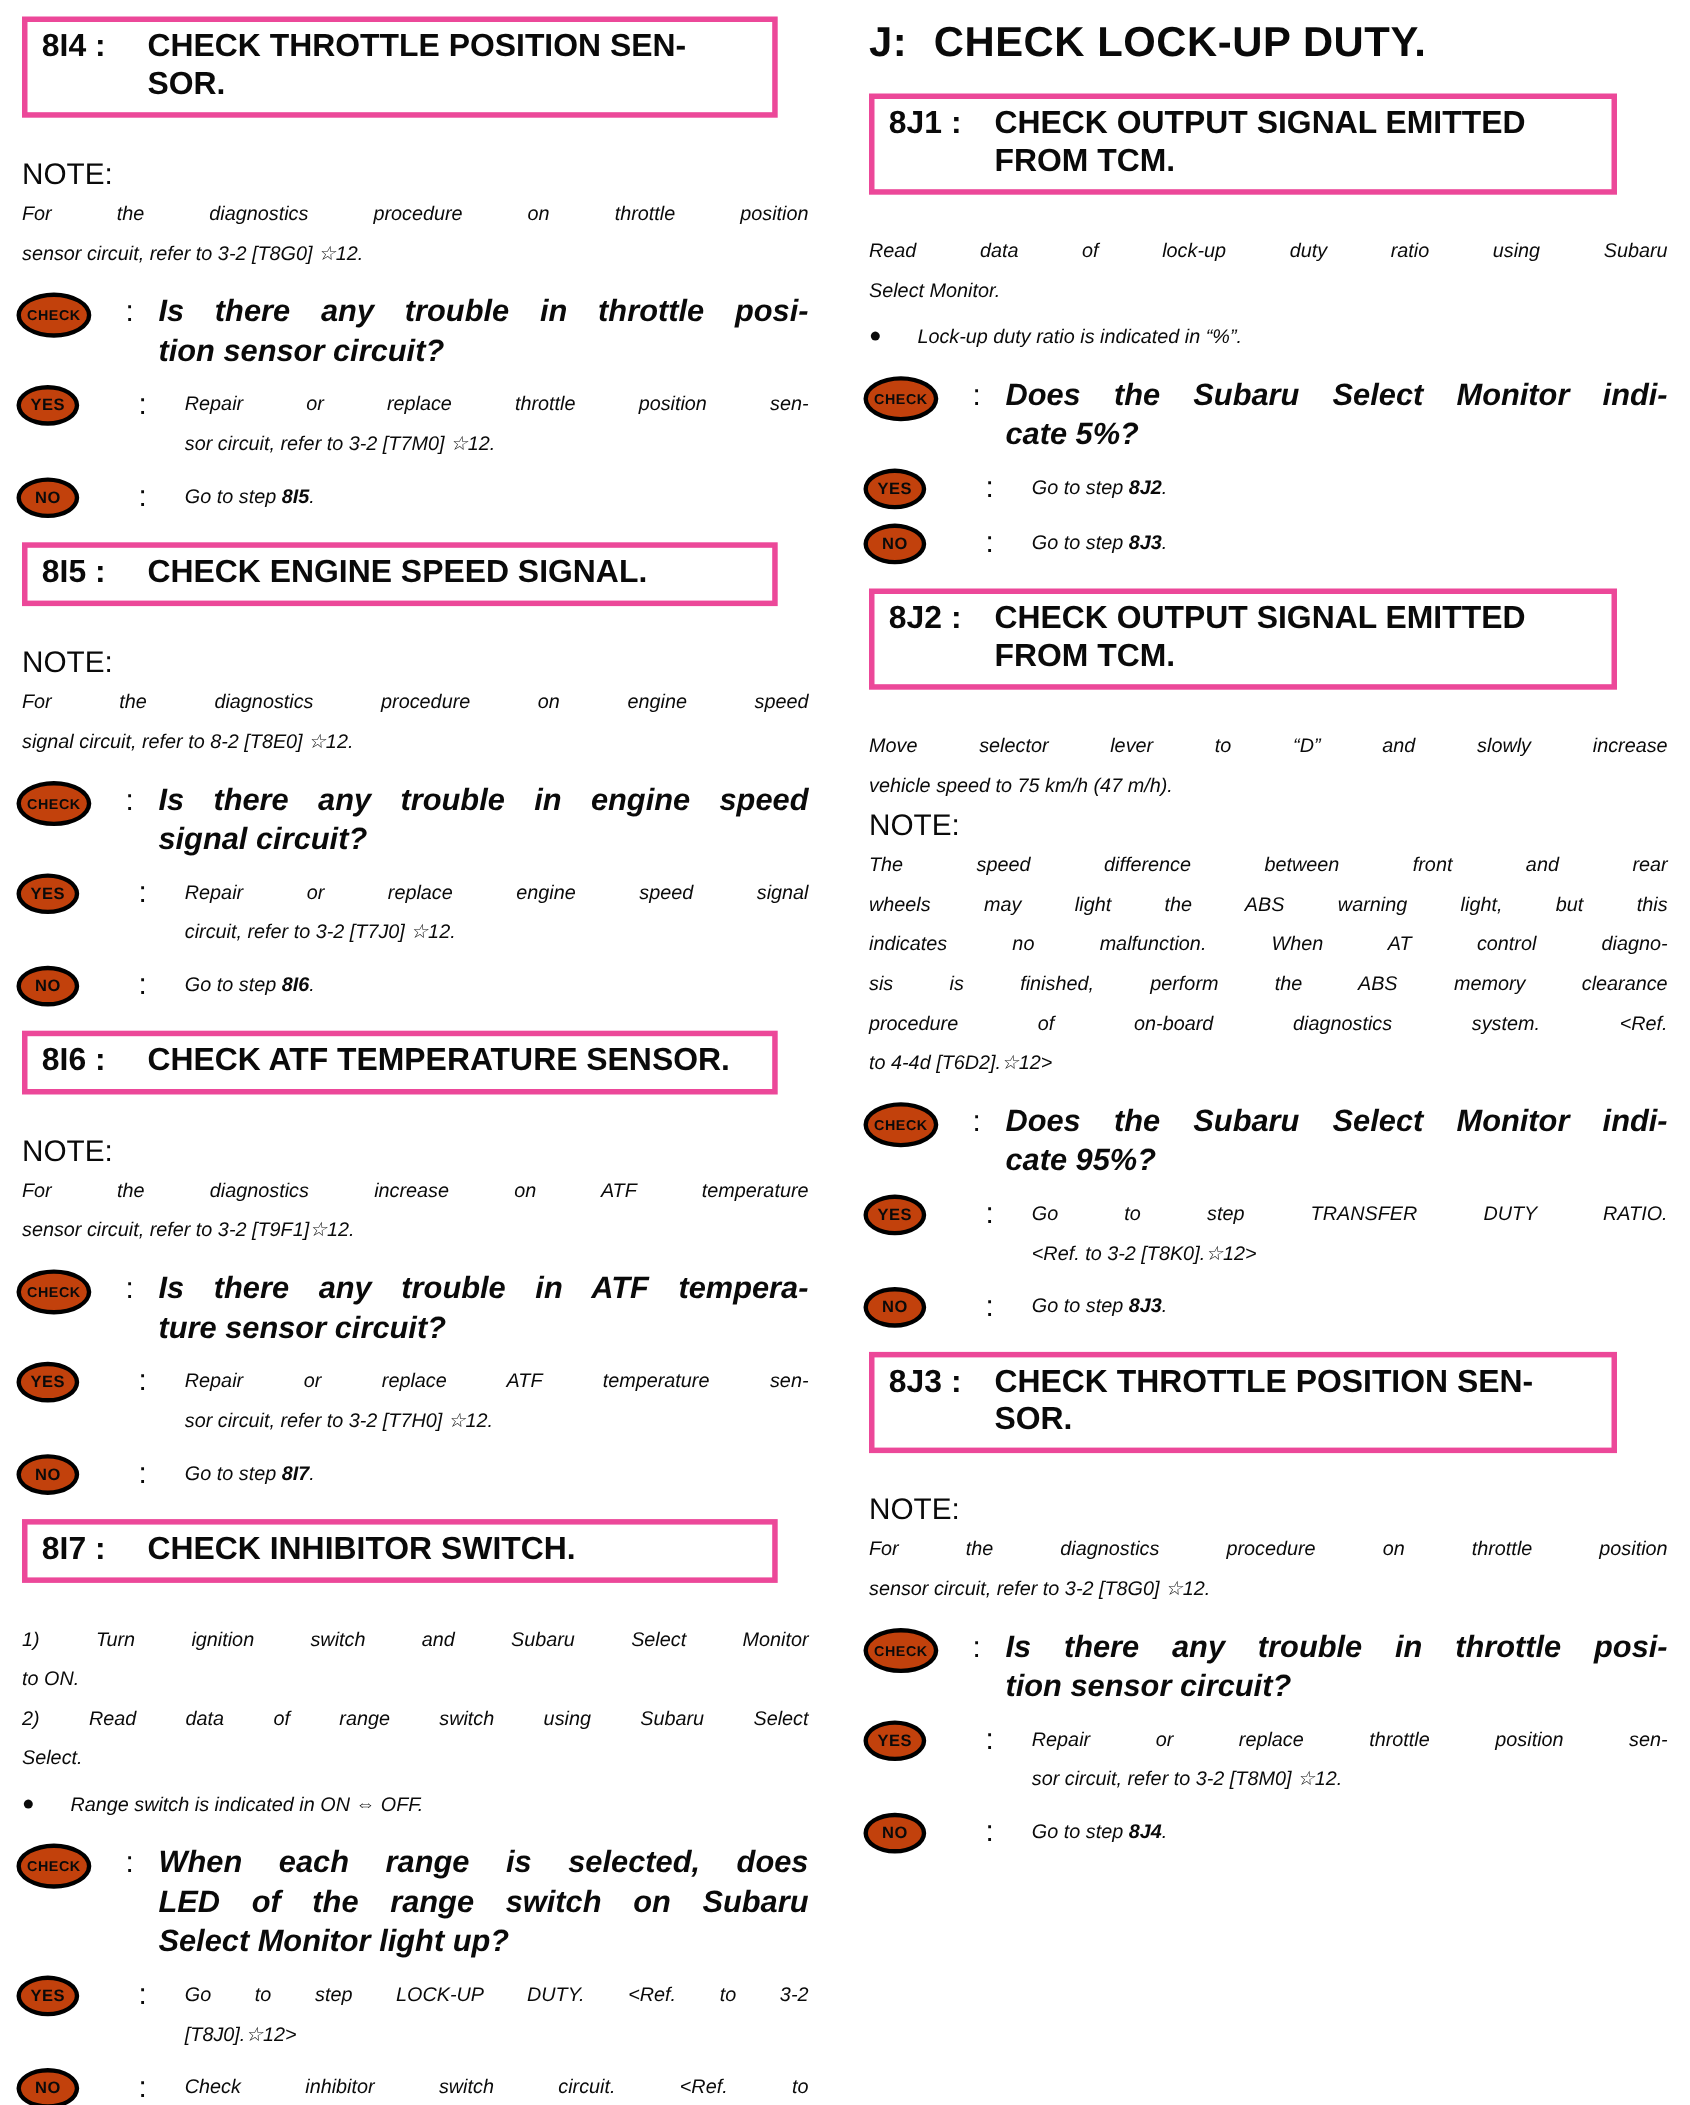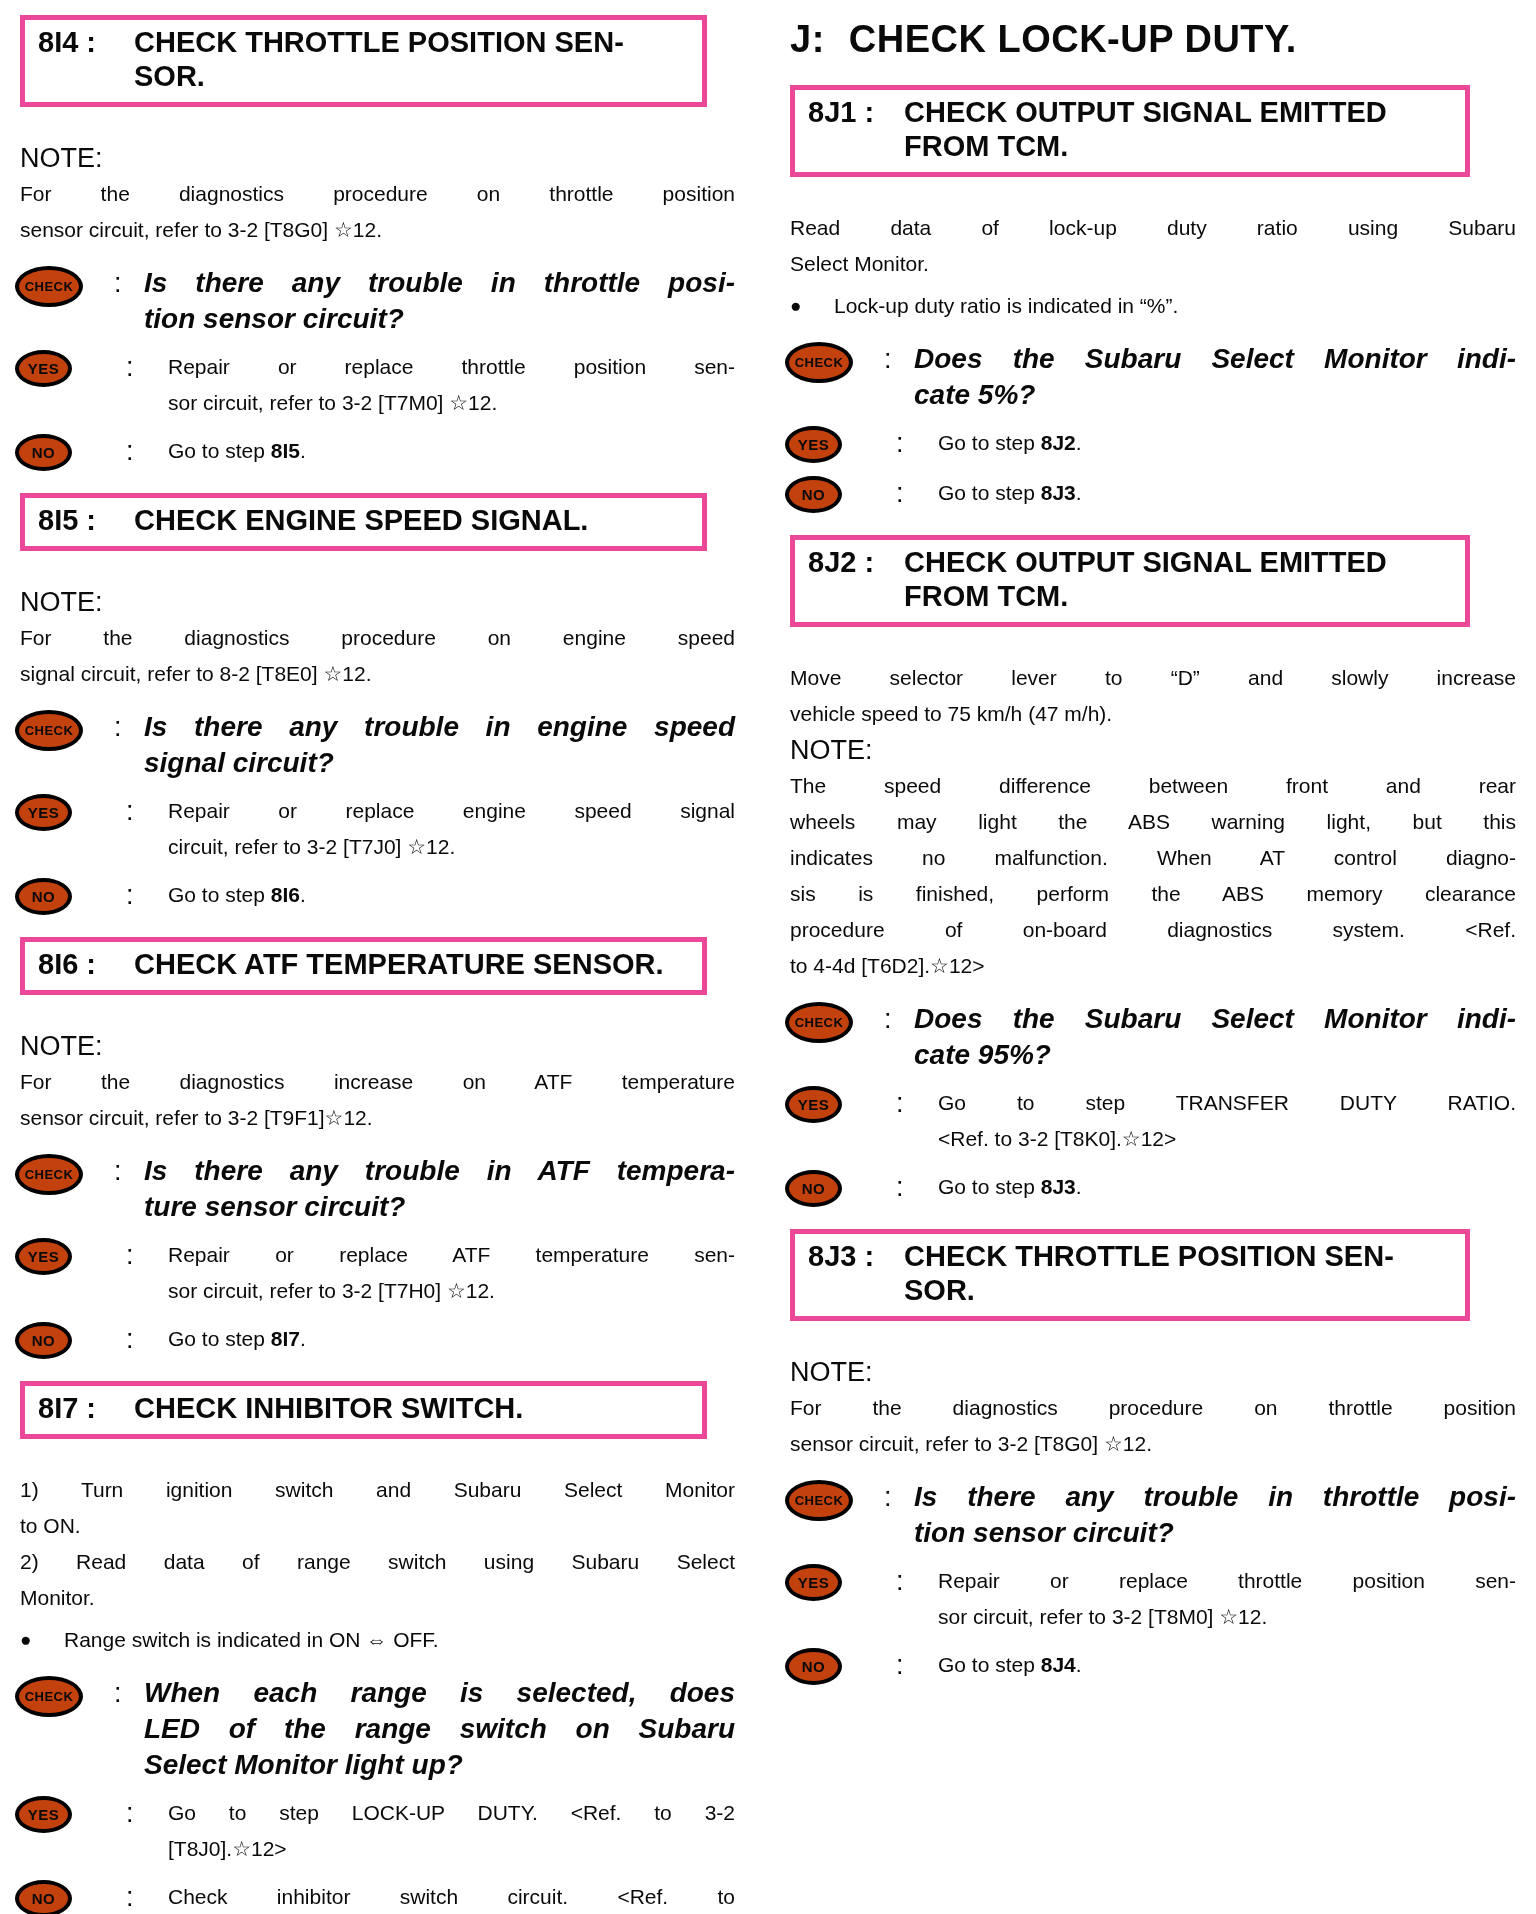--- a/index.html
+++ b/index.html
@@ -25,21 +25,21 @@
     padding:5px 8px 9px 13px; margin-bottom:33px; box-sizing:border-box;
   }
   .col-left  .stepbox { margin-right:28px; }
   .col-right .stepbox { margin-right:46px; }
   .boxnum  { width:96px; flex-shrink:0; font-weight:bold; font-size:29px; line-height:34px; letter-spacing:0; }
   .boxtitle{ font-weight:bold; font-size:29px; line-height:34px; letter-spacing:0; }
 
   
   .note-label { font-size:27px; line-height:36px; }
   .para { }
-  .line { font-size:21px; line-height:36px; }
+  .line { font-size:18px; line-height:36px;font-style:italic; }
   .jl   { text-align:justify; text-align-last:justify; }
   .bseg { font-weight:bold; }
 
   .bullet-line { display:flex; margin-top:6px; }
   .dot  { width:44px; flex-shrink:0; font-size:19px; line-height:36px; }
   .btext{ flex:1; }
 
   
   .row { display:flex; margin-top:17px; margin-left:-5px; }
   .row + .row { margin-top:12px;gap:12px; }
@@ -194,21 +194,21 @@
             <div class="boxtitle">
               <div>CHECK INHIBITOR SWITCH.</div>
             </div>
           </div>
           <div class="para">
             <div class="line jl"><span>1)  Turn ignition switch and Subaru Select Monitor</span></div>
             <div class="line"><span>to ON.</span></div>
           </div>
           <div class="para">
             <div class="line jl"><span>2)  Read data of range switch using Subaru Select</span></div>
-            <div class="line"><span>Monitor.</span></div>
+            <div class="line"><span>Select.</span></div>
           </div>
           <div class="bullet-line">
             <span class="dot">●</span>
             <div class="btext">
               <div class="line"><span>Range switch is indicated in ON ⇔ OFF.</span></div>
             </div>
           </div>
           <div class="row">
             <div class="badge-wrap">
               <div class="badge check">CHECK</div>

